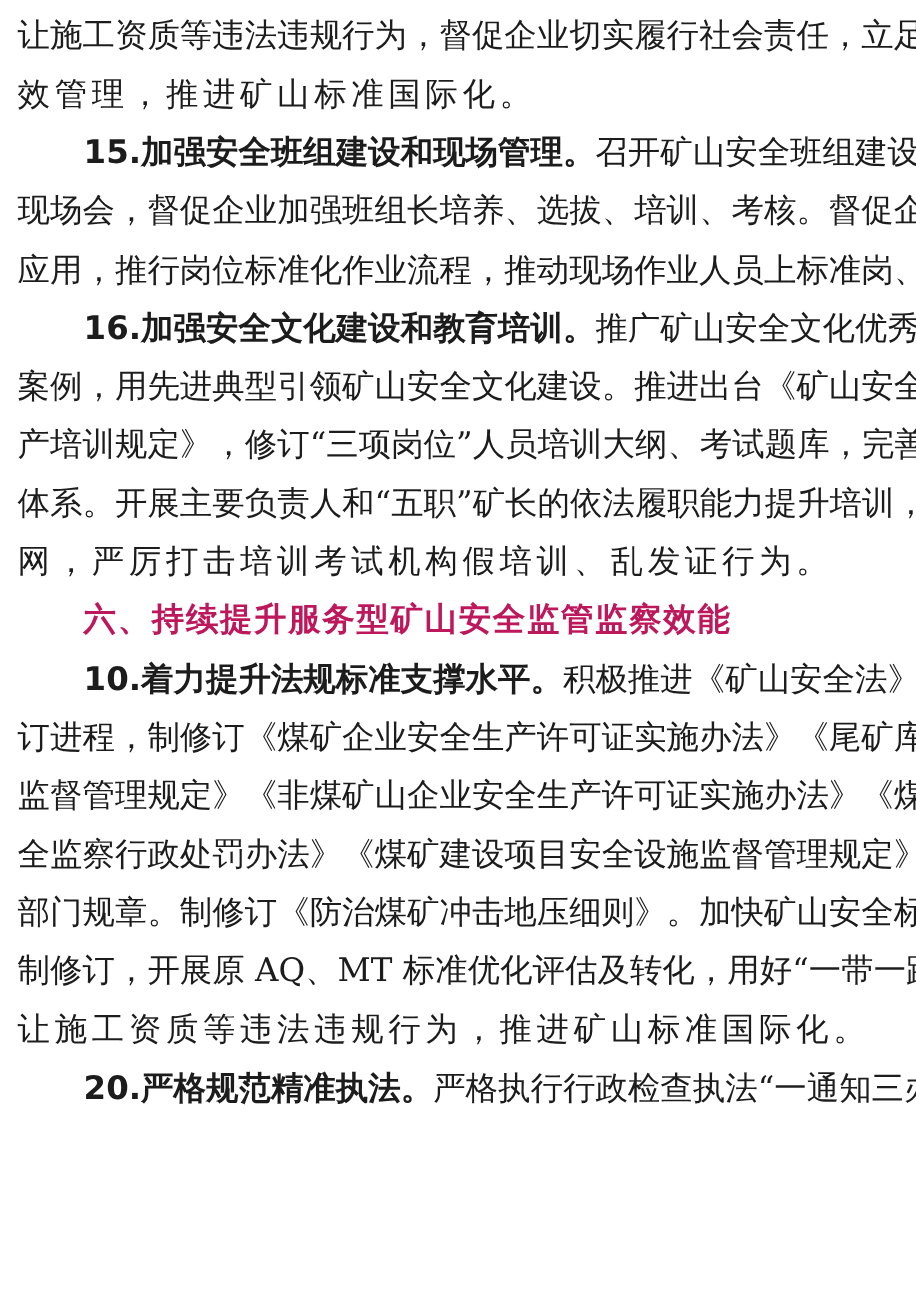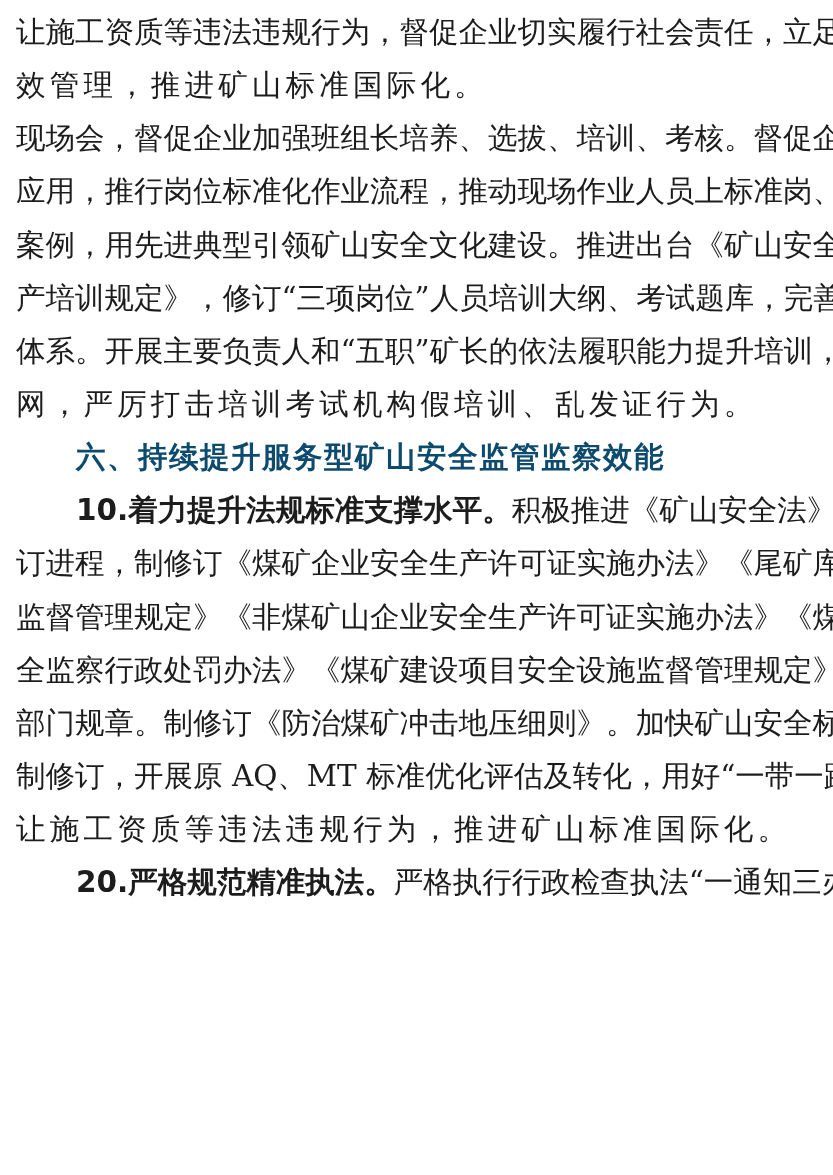--- a/index.html
+++ b/index.html
@@ -39,31 +39,33 @@
     }
     .bold-lead {
       font-family: "DejaVu Sans", "Liberation Sans", sans-serif;
       font-weight: bold;
     }
     .heading {
       font-family: "DejaVu Sans", "Liberation Sans", sans-serif;
       font-weight: bold;
       letter-spacing: 1.5px;
       padding-left: 60px;
-      color: #0c4a6e;
+      color: #be185d;
     }
   </style>
 </head>
 <body>
 
 <div class="page">
   <div class="line justify"><span>让施工资质等违法违规行为，督促企业切实履行社会责任，立足长</span></div>
   <div class="line"><span>效管理，推进矿山标准国际化。</span></div>
+  <div class="line justify indent"><span class="bold-lead">15.加强安全班组建设和现场管理。</span><span>召开矿山安全班组建设</span></div>
   <div class="line justify"><span>现场会，督促企业加强班组长培养、选拔、培训、考核。督促企业加</span></div>
   <div class="line justify"><span>应用，推行岗位标准化作业流程，推动现场作业人员上标准岗、干</span></div>
+  <div class="line justify indent"><span class="bold-lead">16.加强安全文化建设和教育培训。</span><span>推广矿山安全文化优秀</span></div>
   <div class="line justify"><span>案例，用先进典型引领矿山安全文化建设。推进出台《矿山安全生</span></div>
   <div class="line justify"><span>产培训规定》，修订“三项岗位”人员培训大纲、考试题库，完善教材</span></div>
   <div class="line justify"><span>体系。开展主要负责人和“五职”矿长的依法履职能力提升培训，</span></div>
   <div class="line"><span>网，严厉打击培训考试机构假培训、乱发证行为。</span></div>
   <div class="line heading"><span>六、持续提升服务型矿山安全监管监察效能</span></div>
   <div class="line justify indent"><span class="bold-lead">10.着力提升法规标准支撑水平。</span><span>积极推进《矿山安全法》修</span></div>
   <div class="line justify"><span>订进程，制修订《煤矿企业安全生产许可证实施办法》《尾矿库安全</span></div>
   <div class="line justify"><span>监督管理规定》《非煤矿山企业安全生产许可证实施办法》《煤矿安</span></div>
   <div class="line justify"><span>全监察行政处罚办法》《煤矿建设项目安全设施监督管理规定》等</span></div>
   <div class="line justify"><span>部门规章。制修订《防治煤矿冲击地压细则》。加快矿山安全标准</span></div>

